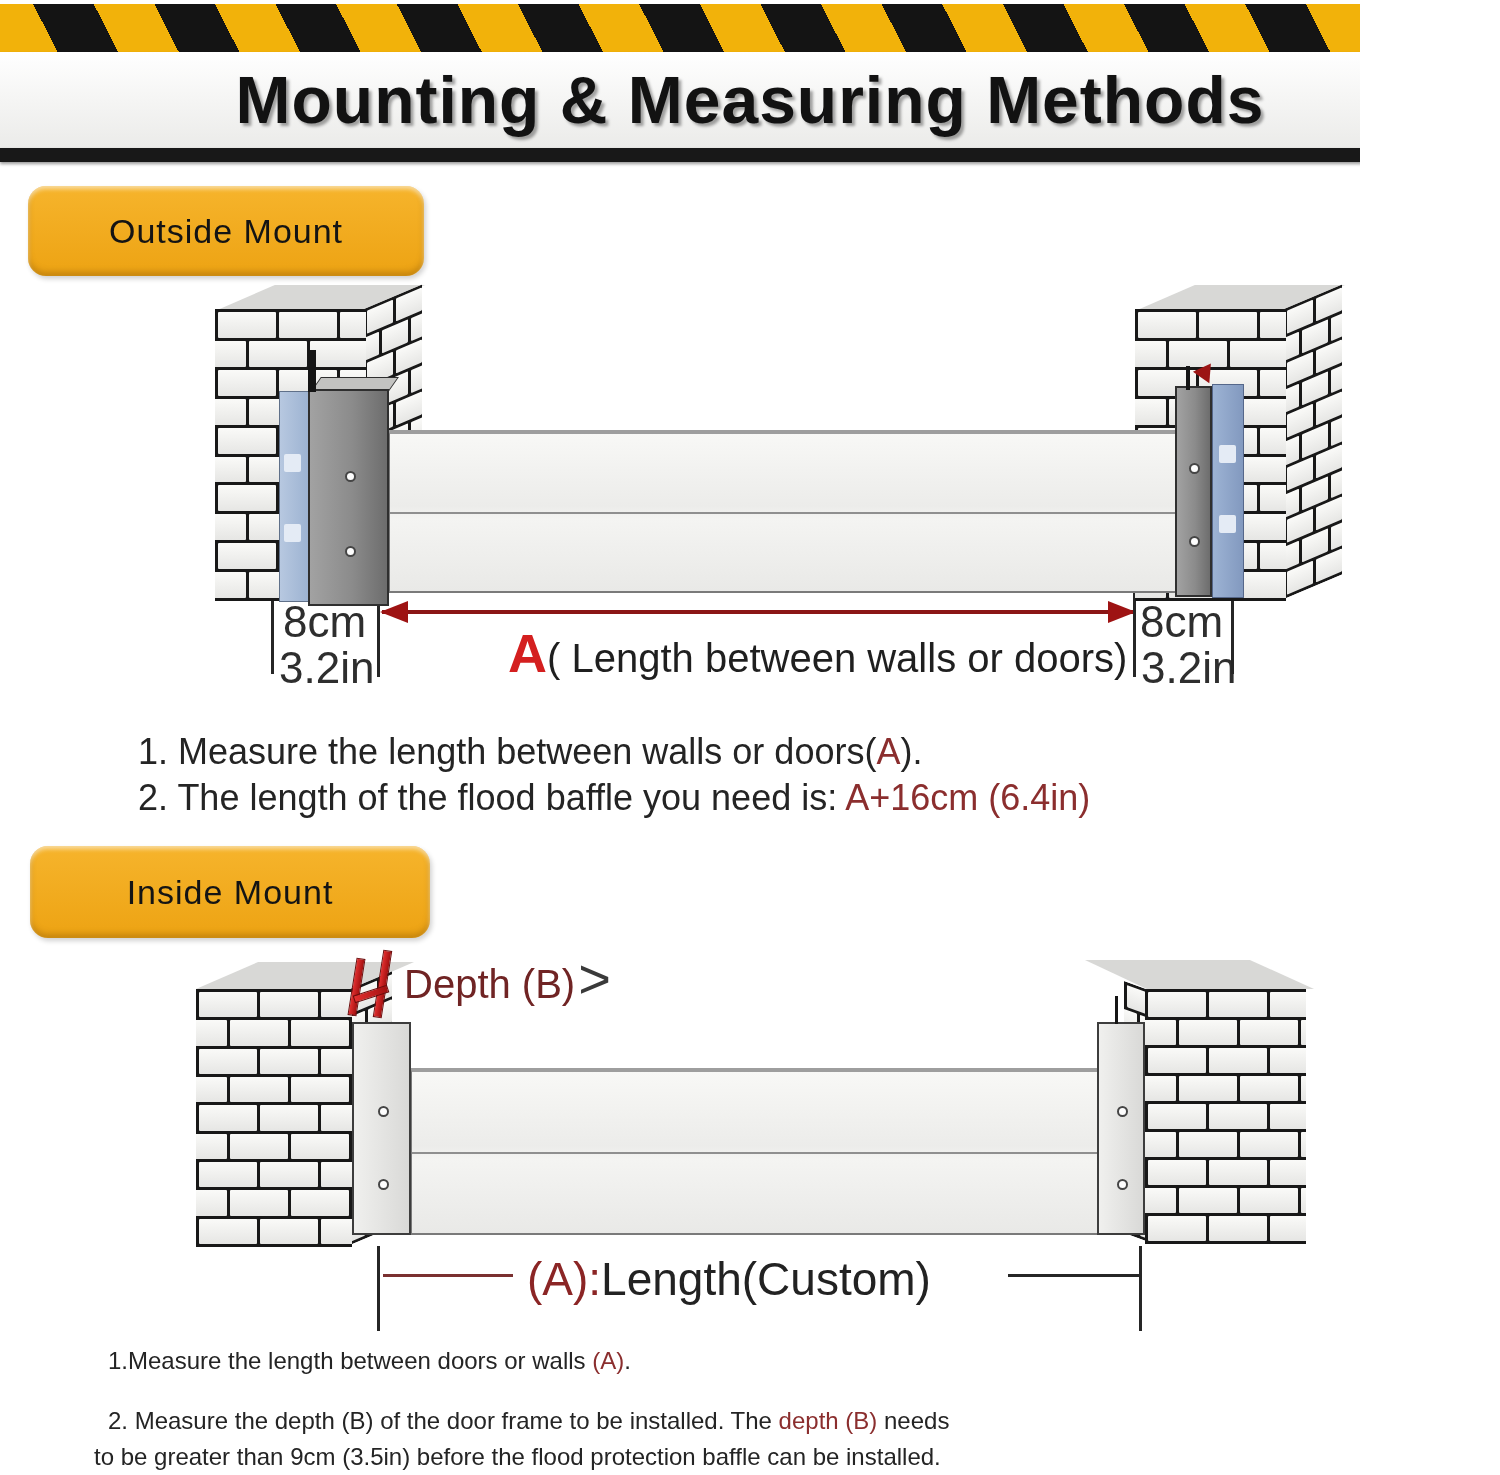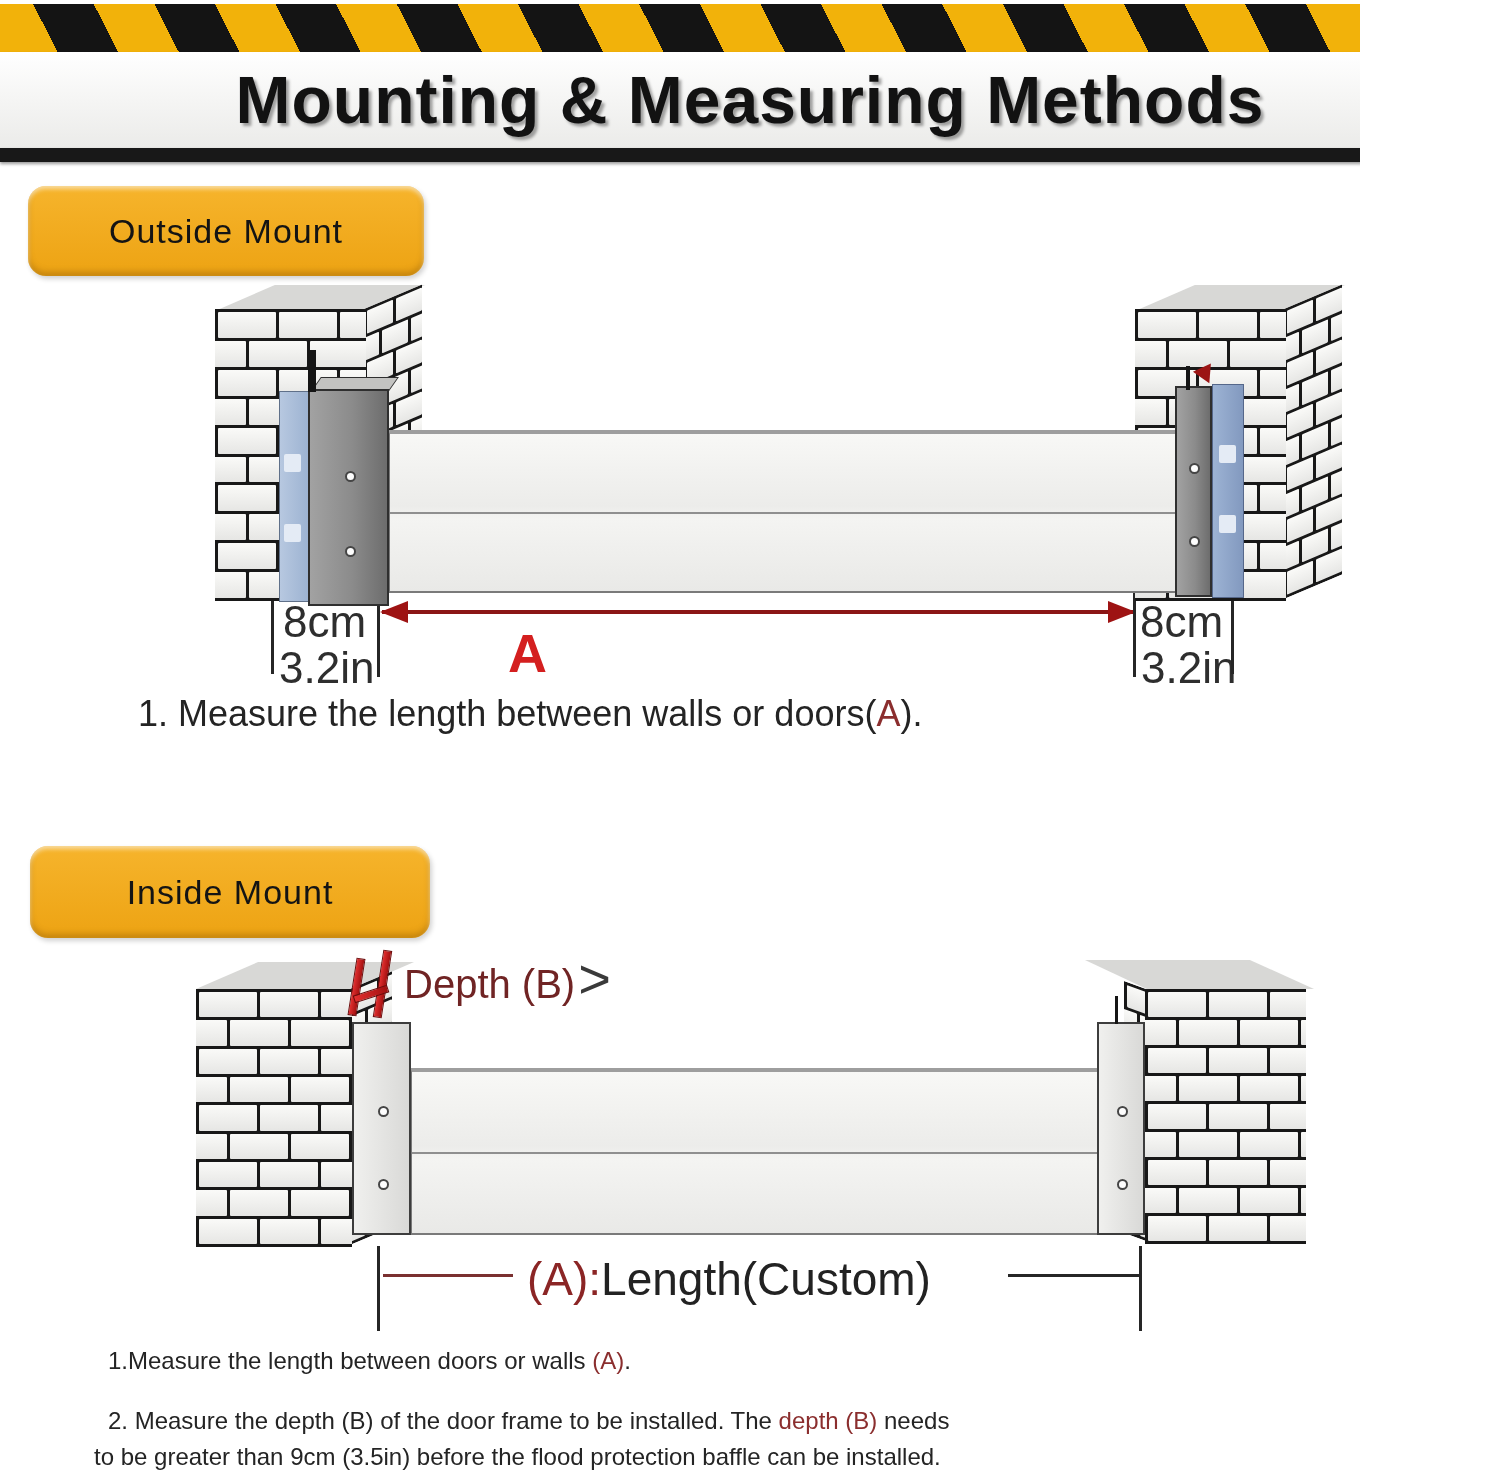--- a/index.html
+++ b/index.html
@@ -340,24 +340,28 @@
   <div class="abs ah ah-left" style="left:380px;top:601px"></div>
   <div class="abs ah ah-right" style="left:1108px;top:601px"></div>
 
   <div class="abs tick" style="left:1133px;top:571px;height:106px"></div>
   <div class="abs dimtxt" style="left:1140px;top:600px">8cm</div>
   <div class="abs dimtxt" style="left:1141px;top:646px">3.2in</div>
   <div class="abs tick" style="left:1231px;top:598px;height:76px"></div>
 
   <div class="abs arrow-label" style="left:508px;top:622px">
     <span class="a-big">A</span>
-  </div>
-
-  <div class="abs step" style="left:138px;top:692px">
+    <span>( Length between walls or doors)</span>
+  </div>
+
+  <div class="abs step" style="left:138px;top:730px">
     <span>1. Measure the length between walls or doors(</span><span class="red">A</span><span>).</span>
+  </div>
+  <div class="abs step" style="left:138px;top:776px">
+    <span>2. The length of the flood baffle you need is: </span><span class="red">A+16cm (6.4in)</span>
   </div>
 
   <div class="abs pill" style="left:30px;top:846px;width:400px;height:92px">
     <span>Inside Mount</span>
   </div>
 
   <div class="abs face" style="left:196px;top:962px;width:218px;height:27px;clip-path:polygon(0 100%,28.5% 0,100% 0,71.5% 100%);z-index:1"></div>
   <div class="abs skew" style="left:350px;top:989px;width:42px;height:256px;z-index:1">
     <div class="brickwall" style="--bw:24px">
         <div class="brickrow">

